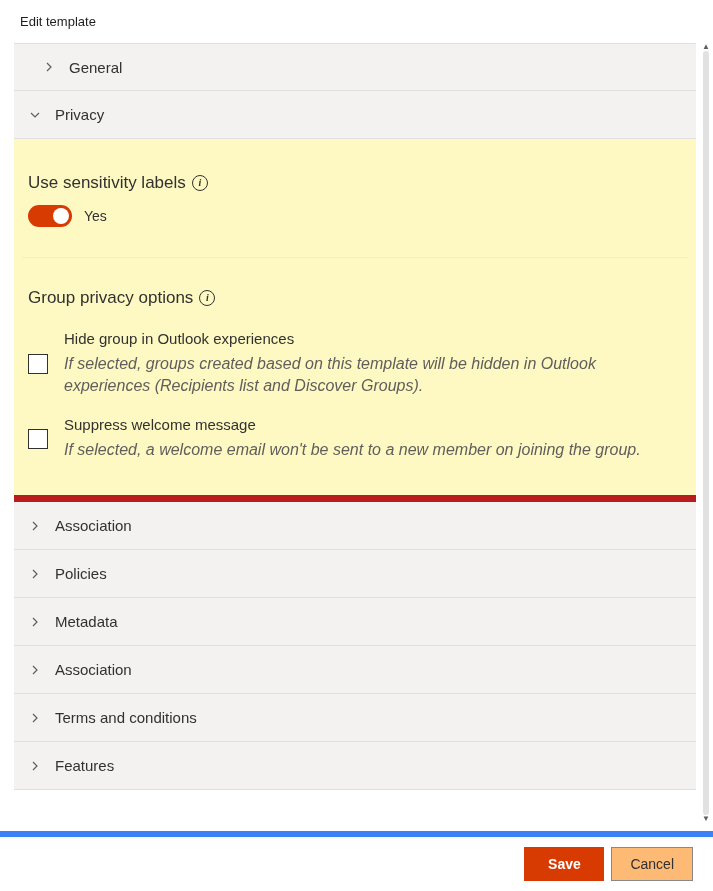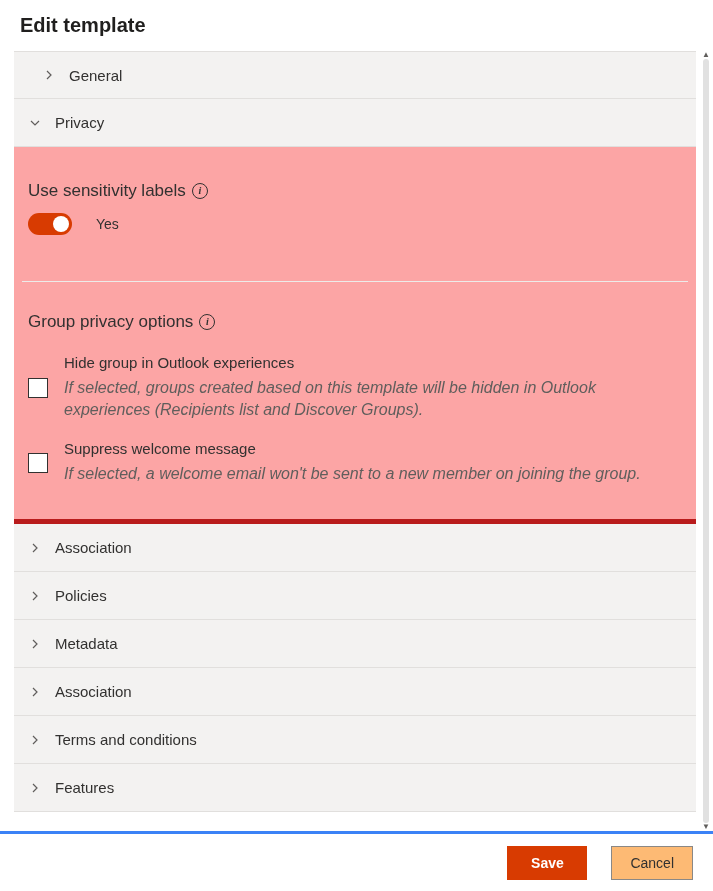--- a/index.html
+++ b/index.html
@@ -10,22 +10,22 @@
     body {
       font-family: "Segoe UI", -apple-system, BlinkMacSystemFont, sans-serif;
       font-size: 14px;
       color: #323130;
       background: #ffffff;
       width: 713px;
       height: 891px;
       overflow: hidden;
     }
     .page-title {
-      font-size: 20px;
-      font-weight: 700;
+      font-size: 13px;
+      font-weight: 400;
       padding: 14px 20px 14px 20px;
       color: #201f1e;
     }
     .scroll-area {
       width: 713px;
       height: 780px;
       position: relative;
     }
     .scrollbar {
       position: absolute;
@@ -86,23 +86,23 @@
       height: 12px;
       stroke: #605e5c;
       stroke-width: 1.2;
       fill: none;
     }
     .section-label {
       font-size: 15px;
       color: #323130;
     }
     .section-body {
-      background: #fca5a5;
+      background: #fef9c3;
       padding: 34px 28px 34px 14px;
-      border-bottom: 5px solid #b91c1c;
+      border-bottom: 7px solid #b91c1c;
     }
     .setting-row {
       display: flex;
       align-items: center;
       gap: 6px;
       margin-bottom: 12px;
     }
     .setting-label {
       font-size: 17px;
       color: #323130;
@@ -118,22 +118,22 @@
       font-size: 10px;
       font-style: italic;
       font-family: Georgia, serif;
       font-weight: bold;
       color: #323130;
       line-height: 1;
     }
     .toggle-row {
       display: flex;
       align-items: center;
-      gap: 24px;
-      margin-bottom: 46px;
+      gap: 12px;
+      margin-bottom: 30px;
     }
     .toggle {
       width: 44px;
       height: 22px;
       background: #d83b01;
       border-radius: 11px;
       position: relative;
       cursor: pointer;
     }
     .toggle-thumb {
@@ -193,25 +193,25 @@
       color: #605e5c;
       line-height: 1.4;
       font-style: italic;
     }
     .footer {
       position: absolute;
       bottom: 0;
       left: 0;
       right: 0;
       height: 60px;
-      border-top: 3px solid #3b82f6;
+      border-top: 6px solid #3b82f6;
       display: flex;
       align-items: center;
       justify-content: flex-end;
-      gap: 24px;
+      gap: 7px;
       padding-right: 20px;
       background: #ffffff;
     }
     .btn {
       height: 34px;
       min-width: 80px;
       padding: 0 18px;
       font-size: 14px;
       border: 1px solid;
       cursor: pointer;

